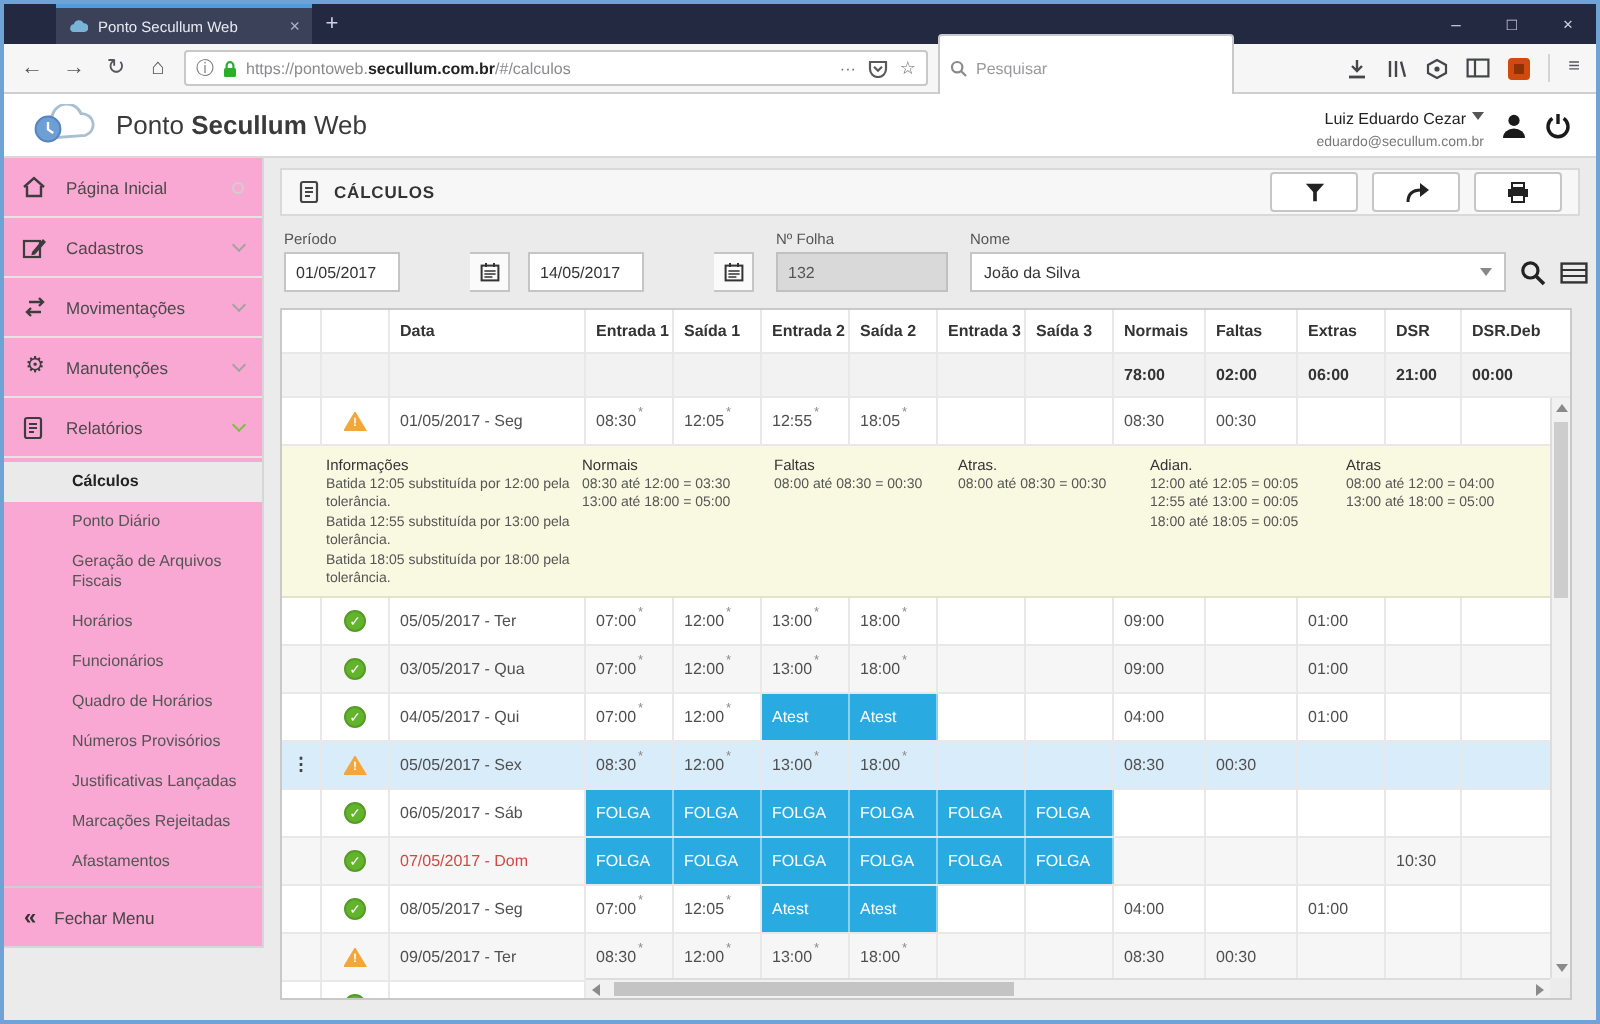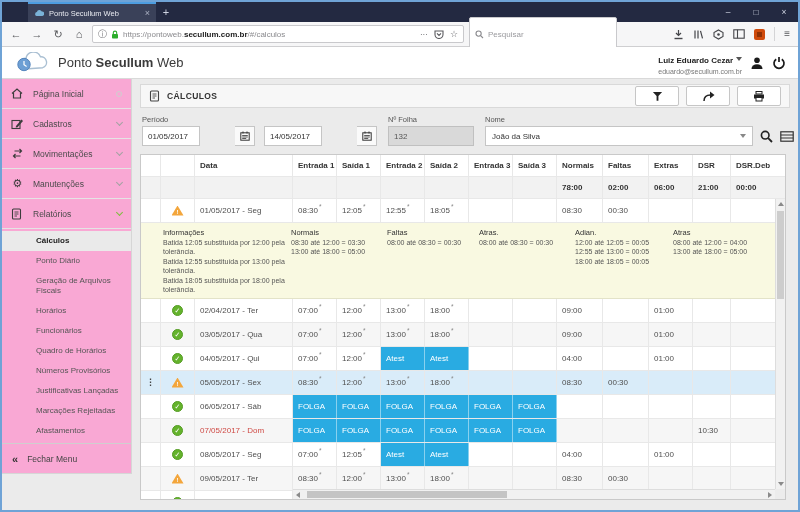--- a/index.html
+++ b/index.html
@@ -31,21 +31,21 @@
   .ext-orange i { width:5px; height:5px; background:#8f3004; display:block; }
   .vdiv { width:1px; height:14px; background:#d4d4d6; }
 
   
   .app-header { height:32px; background:#fff; border-bottom:1px solid #d9d9d9; display:flex; align-items:center; padding:0 12px; flex:none; }
   .logo { display:flex; align-items:center; gap:8px; }
   .app-title { font-size:13px; color:#3a3a3a; }
   .app-title b { font-weight:700; }
   .user-area { margin-left:auto; display:flex; align-items:center; gap:8px; }
   .user-txt { text-align:right; line-height:1.25; }
-  .user-name { font-size:8px; font-weight:700; color:#222; }
+  .user-name { font-size:8px; font-weight:400; color:#222; }
   .user-mail { font-size:7px; color:#777; }
   .caret { display:inline-block; width:0; height:0; border-left:3.5px solid transparent; border-right:3.5px solid transparent; border-top:4px solid #555; margin-left:3px; vertical-align:middle; }
 
   
   .app-body { flex:1; display:flex; min-height:0; }
   .sidebar { width:130px; background:#ebebeb; flex:none; }
   .menu-card { background:#f9a8d4; border-right:1px solid #d6d6d6; border-bottom:1px solid #d6d6d6; }
   .side-item { height:30px; display:flex; align-items:center; gap:9px; padding:0 9px; border-bottom:1px solid #e4e4e4; font-size:8.5px; color:#4a4a4a; }
   .side-item .ic { width:13px; text-align:center; color:#3c3c3c; font-size:11px; line-height:1; }
   .chev { width:5px; height:5px; border-right:1.3px solid #a2a2a2; border-bottom:1.3px solid #a2a2a2; transform:rotate(45deg); margin-left:auto; margin-top:-3px; }
@@ -444,21 +444,21 @@
                 <div class="t">Atras</div>
                 <div class="l">08:00 até 12:00 = 04:00</div>
                 <div class="l">13:00 até 18:00 = 05:00</div>
               </div>
             </div>
             <div class="tr">
               <div class="td w0"></div>
               <div class="td w1">
                 <span class="ok-ic">✓</span>
               </div>
-              <div class="td w2">02/04/2017 - Ter</div>
+              <div class="td w2">05/05/2017 - Ter</div>
               <div class="td tcell w3">07:00<span class="sup">*</span></div>
               <div class="td tcell w4">12:00<span class="sup">*</span></div>
               <div class="td tcell w5">13:00<span class="sup">*</span></div>
               <div class="td tcell w6">18:00<span class="sup">*</span></div>
               <div class="td tcell w7"></div>
               <div class="td tcell w8"></div>
               <div class="td w9">09:00</div>
               <div class="td w10"></div>
               <div class="td w11">01:00</div>
               <div class="td w12"></div>

